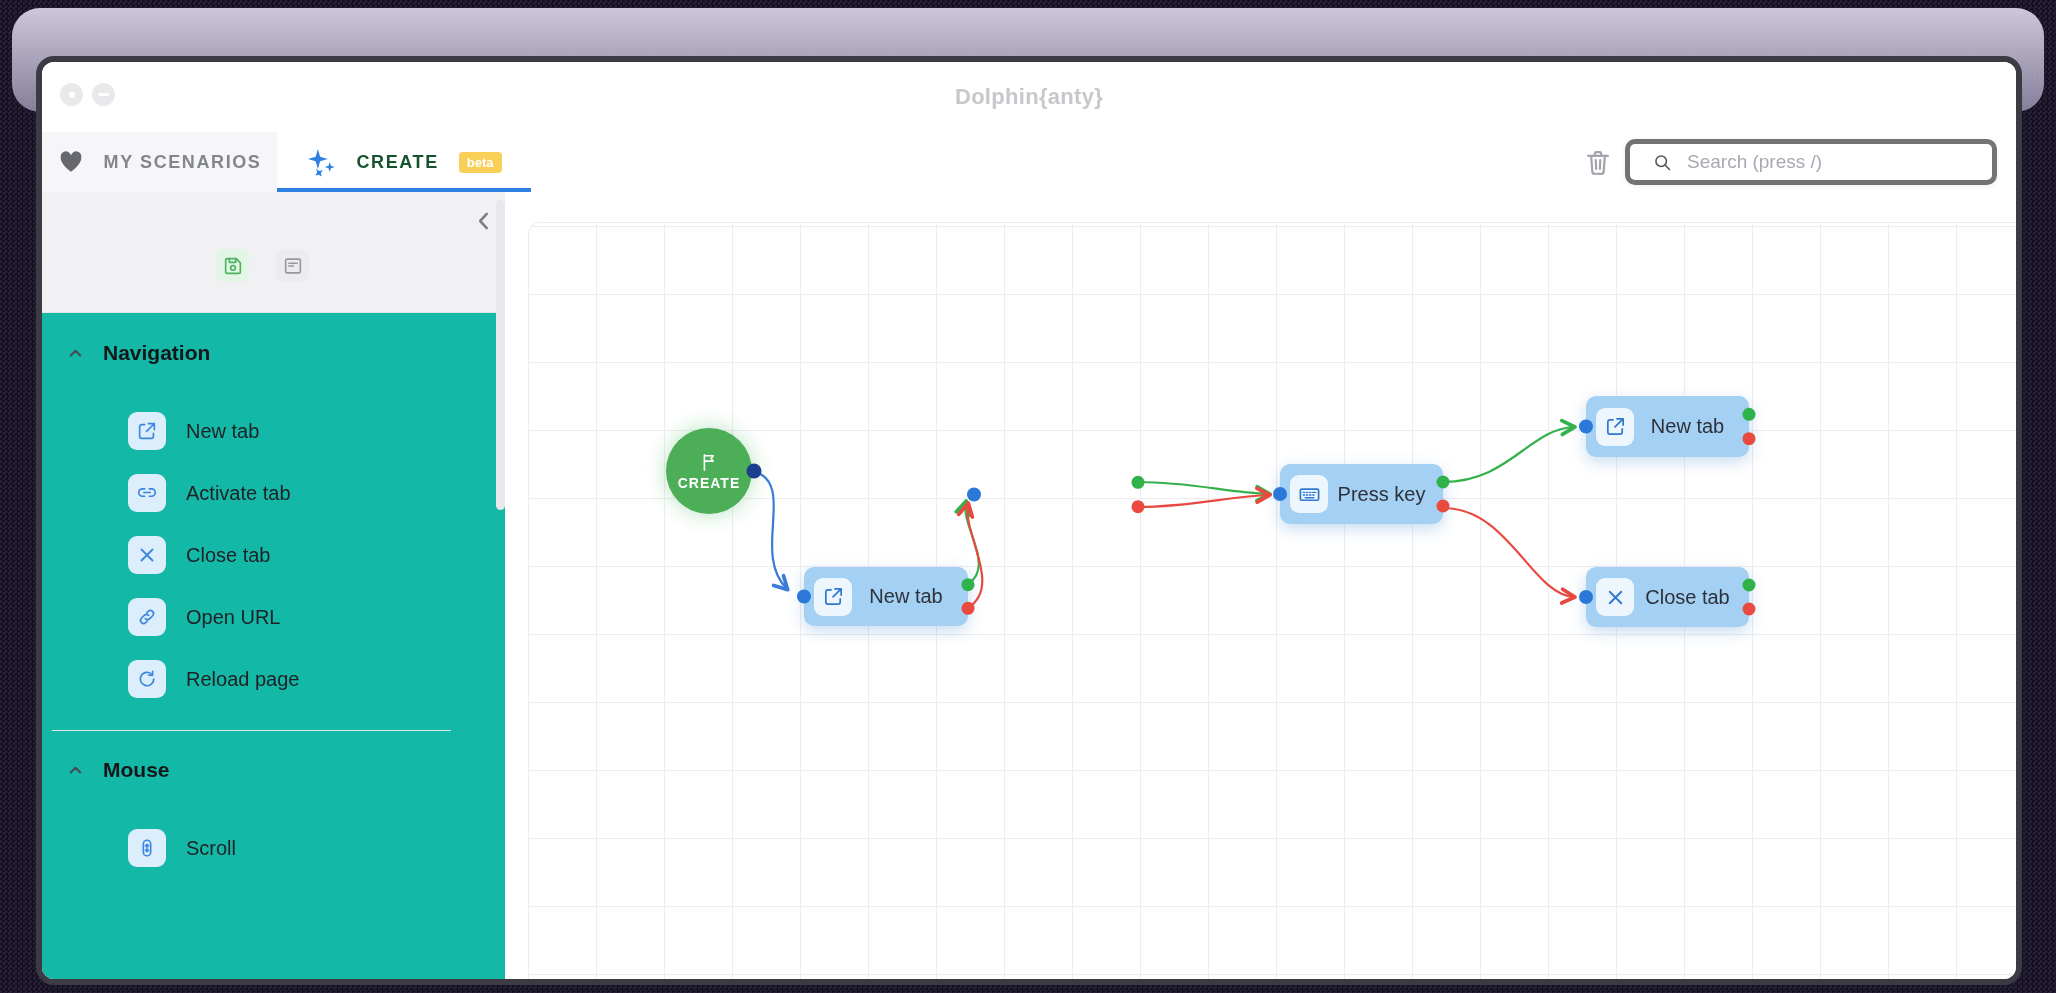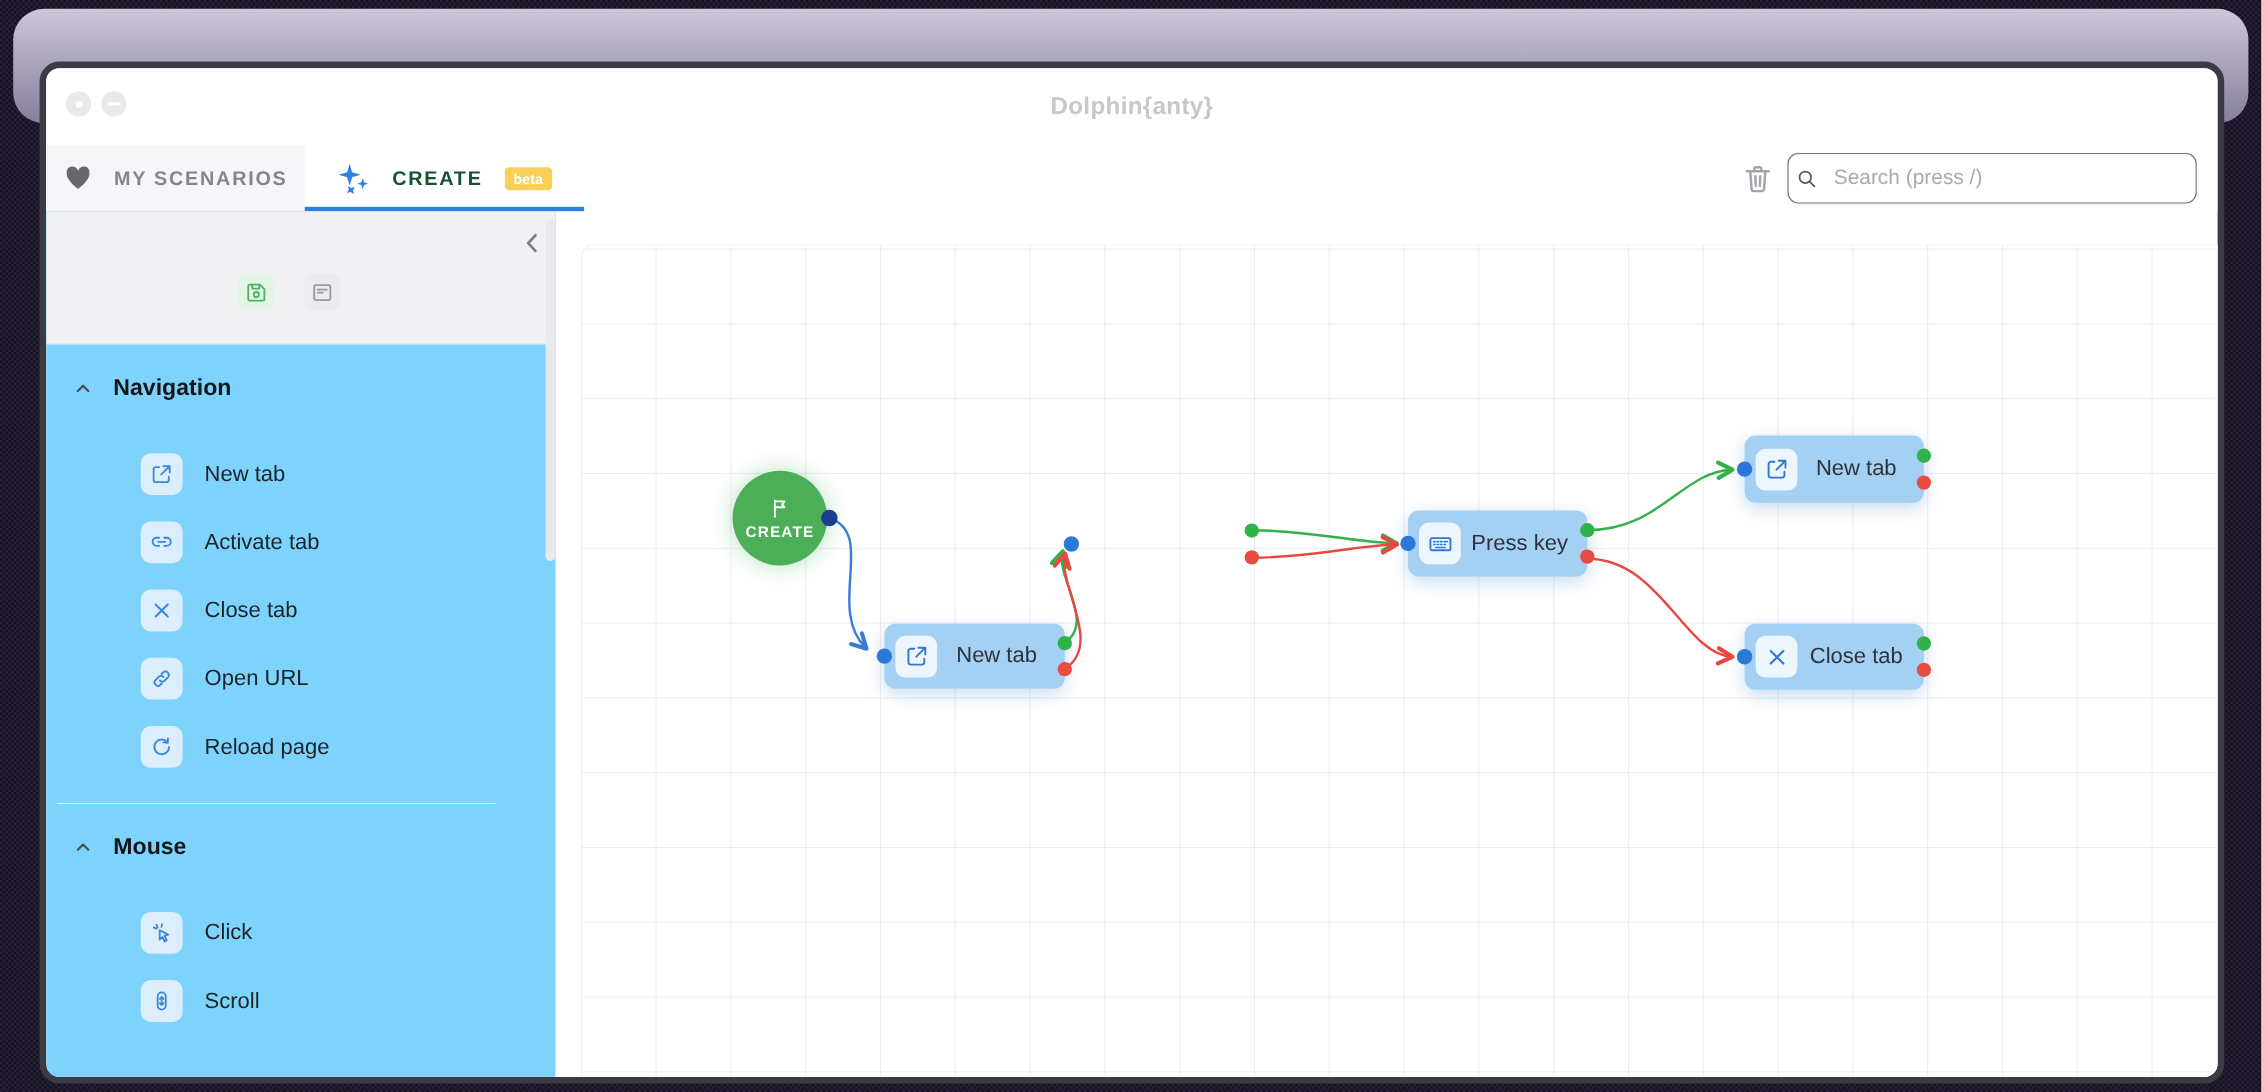--- a/index.html
+++ b/index.html
@@ -25,27 +25,27 @@
   .tab-scen .tlabel{font-size:18px;font-weight:600;color:#83868d;letter-spacing:1.6px;}
   .tab-create{left:235px;width:254px;background:#fff;}
   .tab-create .tlabel{font-size:18px;font-weight:600;color:#14532d;letter-spacing:1.6px;}
   .tab-underline{position:absolute;left:235px;width:254px;bottom:0;height:4px;background:#2e80e3;}
   .beta{background:#f8cf57;color:#fff;font-size:13px;font-weight:700;padding:3px 8px;border-radius:4px;}
   .icon{display:inline-flex;align-items:center;justify-content:center;}
   .icon svg{width:100%;height:100%;}
   .i-heart{width:26px;height:26px;color:#66686d;}
   .i-spark{width:30px;height:30px;color:#2e80e3;}
   .trash{position:absolute;left:1541px;top:15px;width:30px;height:30px;color:#a2a5ab;cursor:pointer;}
-  .search{position:absolute;left:1583px;top:7px;width:372px;height:46px;background:#fff;border:1px solid #737373;
-    border-radius:10px;box-shadow:0 1px 5px rgba(40,40,60,.07);display:flex;align-items:center;padding:0 6px;gap:12px;box-sizing:border-box;}
+  .search{position:absolute;left:1583px;top:7px;width:372px;height:46px;background:#fff;border:5px solid #737373;
+    border-radius:10px;box-shadow:0 1px 5px rgba(40,40,60,.07);display:flex;align-items:center;padding:0 22px;gap:12px;box-sizing:border-box;}
   .search .i-search{width:21px;height:21px;color:#54565c;flex:none;}
   .search input{flex:1;border:none;outline:none;background:transparent;font-family:inherit;font-size:19px;color:#3a3c42;min-width:0;}
   .search input::placeholder{color:#a7aab2;}
   
-  .sidebar{position:absolute;left:0;top:130px;width:463px;bottom:0;background:#7dd3fc;overflow:hidden;text-align:right;}
+  .sidebar{position:absolute;left:0;top:130px;width:463px;bottom:0;background:#14b8a6;overflow:hidden;text-align:right;}
   .side-head{position:absolute;left:0;top:0;width:100%;height:120px;background:#f1f1f4;border-bottom:1px solid #e4e5e8;}
   .tool-btn{position:absolute;top:57px;width:33px;height:33px;border-radius:7px;display:flex;align-items:center;justify-content:center;cursor:pointer;}
   .tool-save{left:174px;background:#e3f6e6;color:#4db25d;}
   .tool-notes{left:234px;background:#ececef;color:#97999f;}
   .tool-btn .icon{width:22px;height:22px;}
   .collapse{position:absolute;left:429px;top:16px;width:26px;height:26px;color:#7d8087;cursor:pointer;}
   .side-scroll{position:absolute;left:0;top:120px;width:100%;bottom:0;padding-top:26px;box-sizing:border-box;}
   .sec-title{display:flex;align-items:center;height:30px;margin-bottom:18px;}
   .sec-title .chev{width:19px;height:19px;color:#46494f;margin-left:24px;cursor:pointer;}
   .sec-title .stext{margin-left:18px;font-size:21px;font-weight:700;color:#14161a;}
@@ -221,31 +221,20 @@
           <div>
             <div class="sec-title">
               <span class="icon chev">
                 <svg viewBox="0 0 24 24">
                   <path d="M6 14.5 L12 8.5 L18 14.5" fill="none" stroke="currentColor" stroke-width="2.4" stroke-linecap="round" stroke-linejoin="round"></path>
                 </svg>
               </span>
               <span class="stext">Mouse</span>
             </div>
             <div class="sec-items">
-              <div class="side-item">
-                <span class="ibox">
-                  <span class="icon">
-                    <svg viewBox="0 0 24 24">
-                      <path d="M10 9.5 L18.5 13.8 L14.7 15.1 L17 19.5 L15 20.6 L12.7 16.2 L10 18.8 Z" fill="none" stroke="currentColor" stroke-width="1.8" stroke-linecap="round" stroke-linejoin="round"></path>
-                      <path d="M6.8 4.2 L7.9 6.8 M4.2 6.8 L6.8 7.9 M12.2 3.4 L11.7 6.2" fill="none" stroke="currentColor" stroke-width="1.8" stroke-linecap="round" stroke-linejoin="round"></path>
-                    </svg>
-                  </span>
-                </span>
-                <span class="ilabel">Click</span>
-              </div>
               <div class="side-item">
                 <span class="ibox">
                   <span class="icon">
                     <svg viewBox="0 0 24 24">
                       <rect x="8" y="3.5" width="8" height="17" rx="4" fill="none" stroke="currentColor" stroke-width="1.8" stroke-linecap="round" stroke-linejoin="round"></rect>
                       <path d="M12 8 V16 M12 8 l-1.8 1.8 M12 8 l1.8 1.8 M12 16 l-1.8 -1.8 M12 16 l1.8 -1.8" fill="none" stroke="currentColor" stroke-width="1.8" stroke-linecap="round" stroke-linejoin="round"></path>
                     </svg>
                   </span>
                 </span>
                 <span class="ilabel">Scroll</span>

